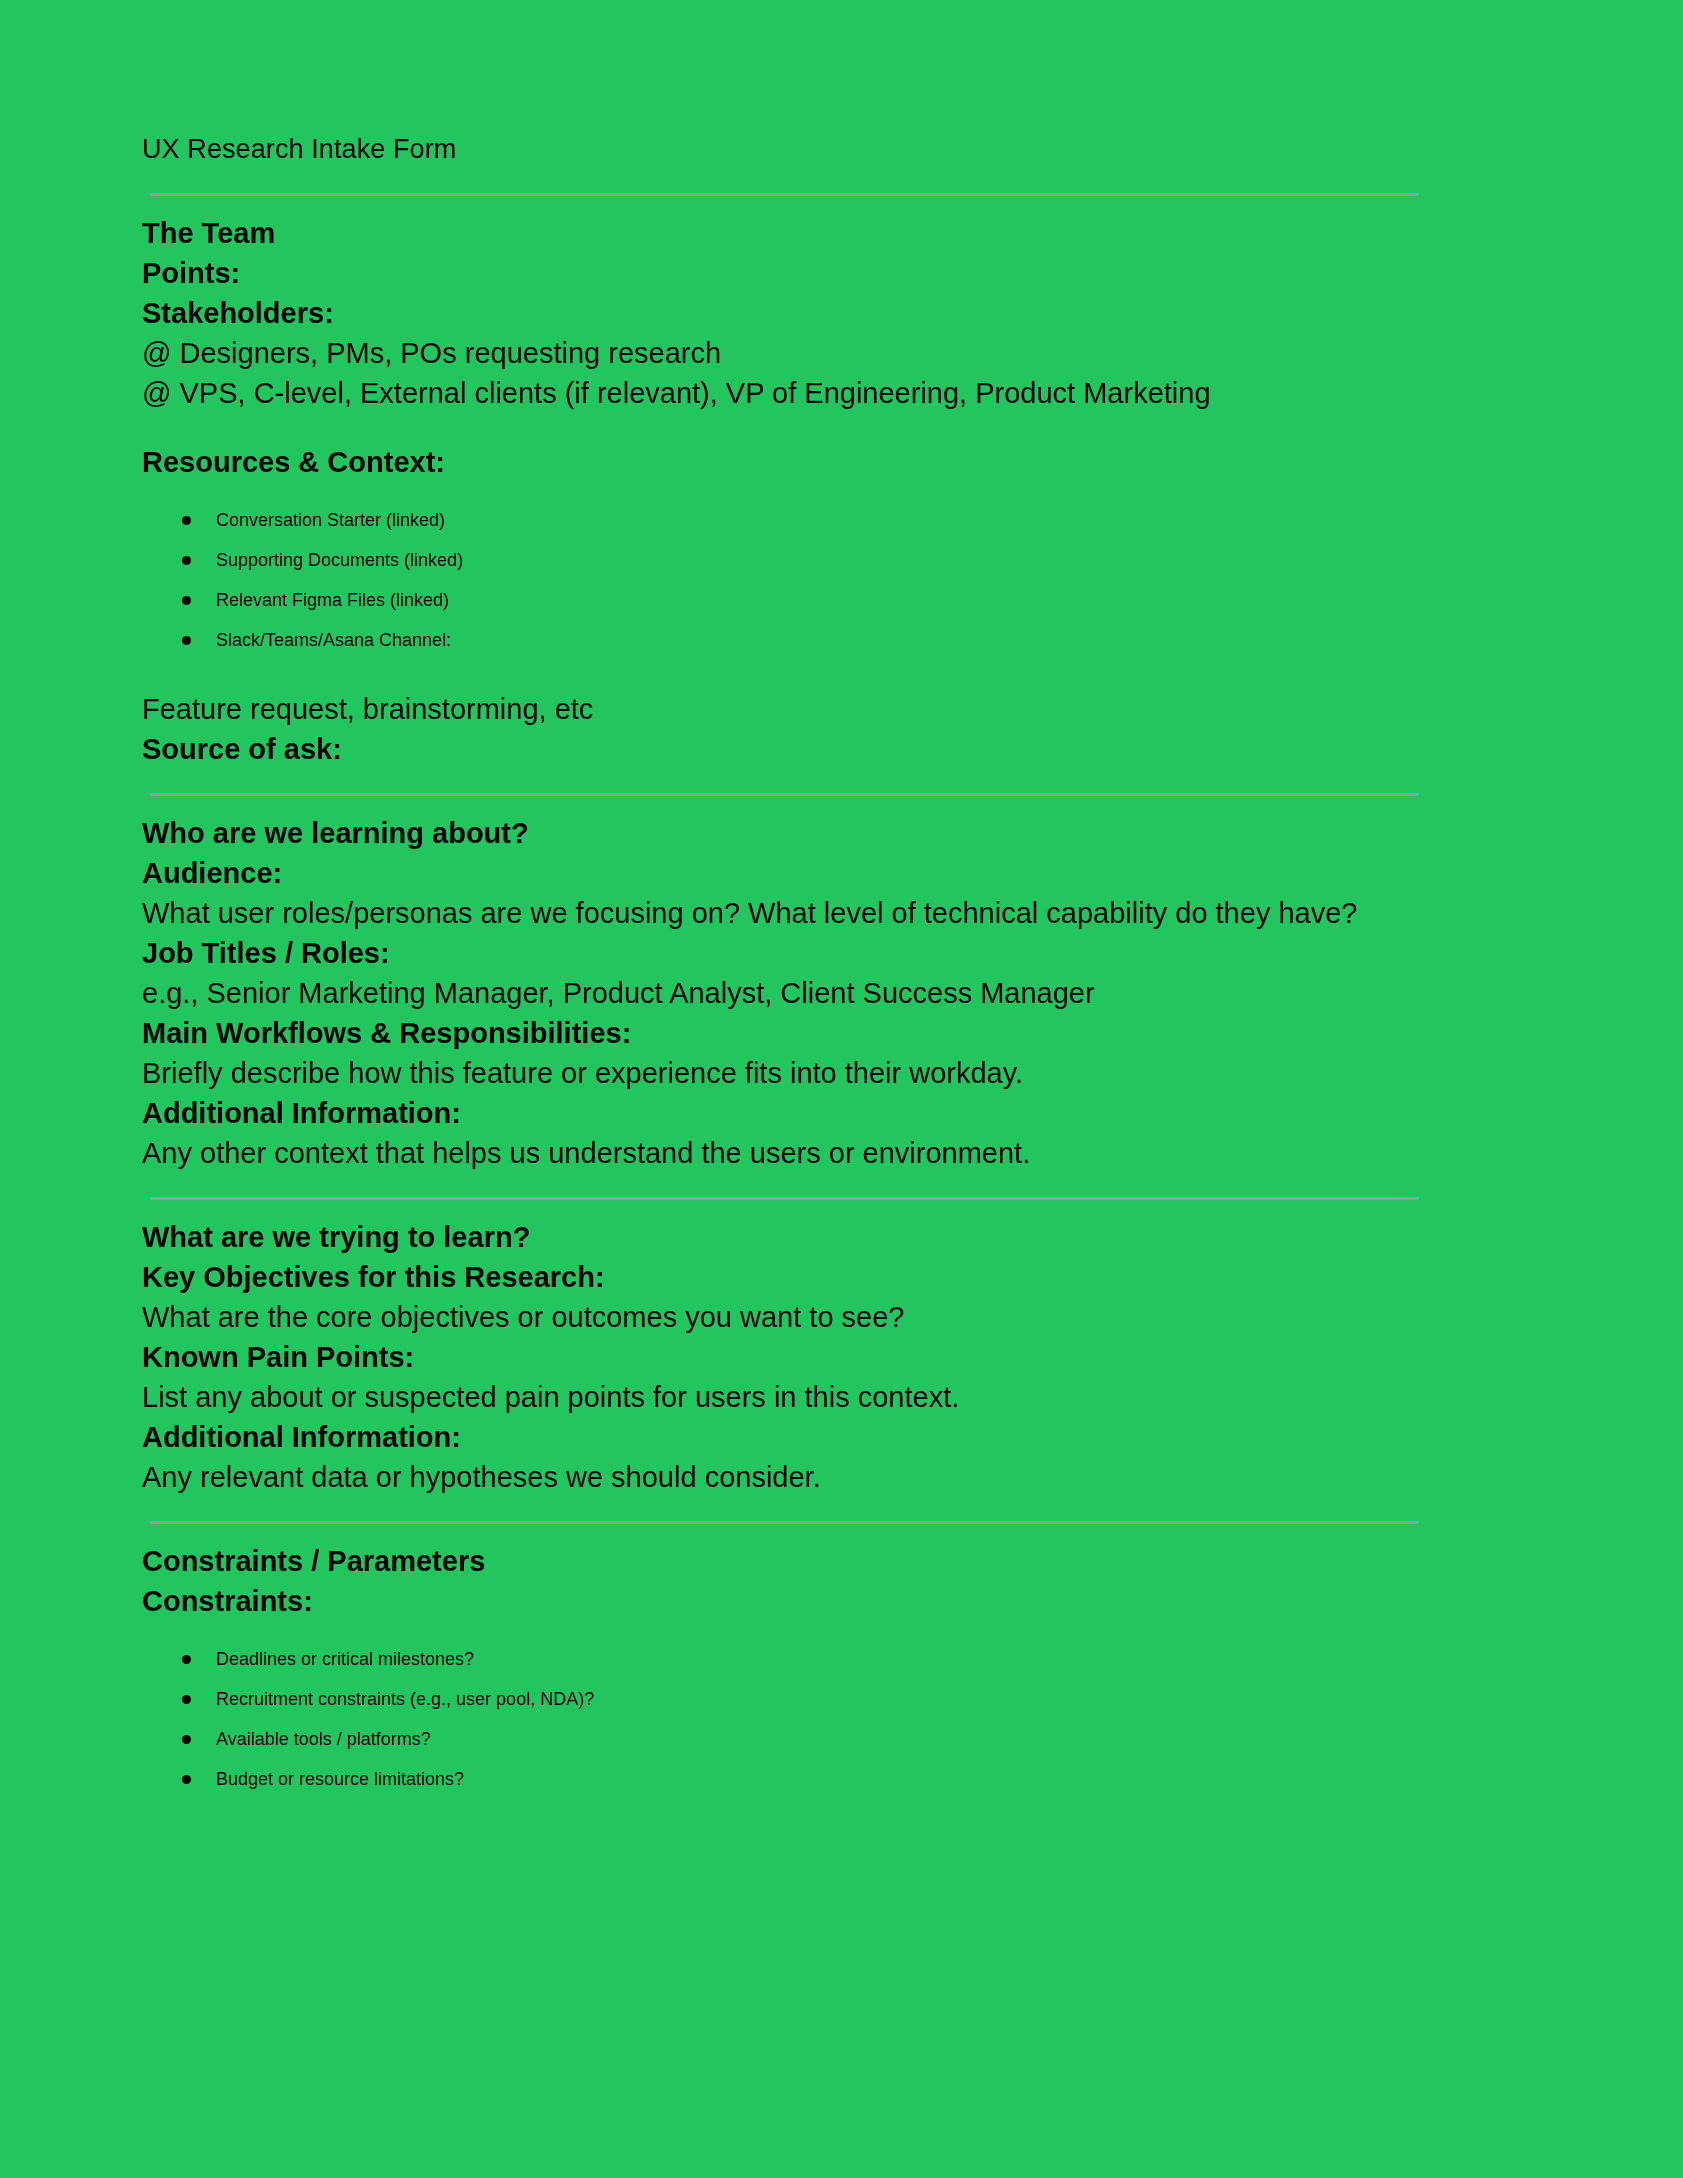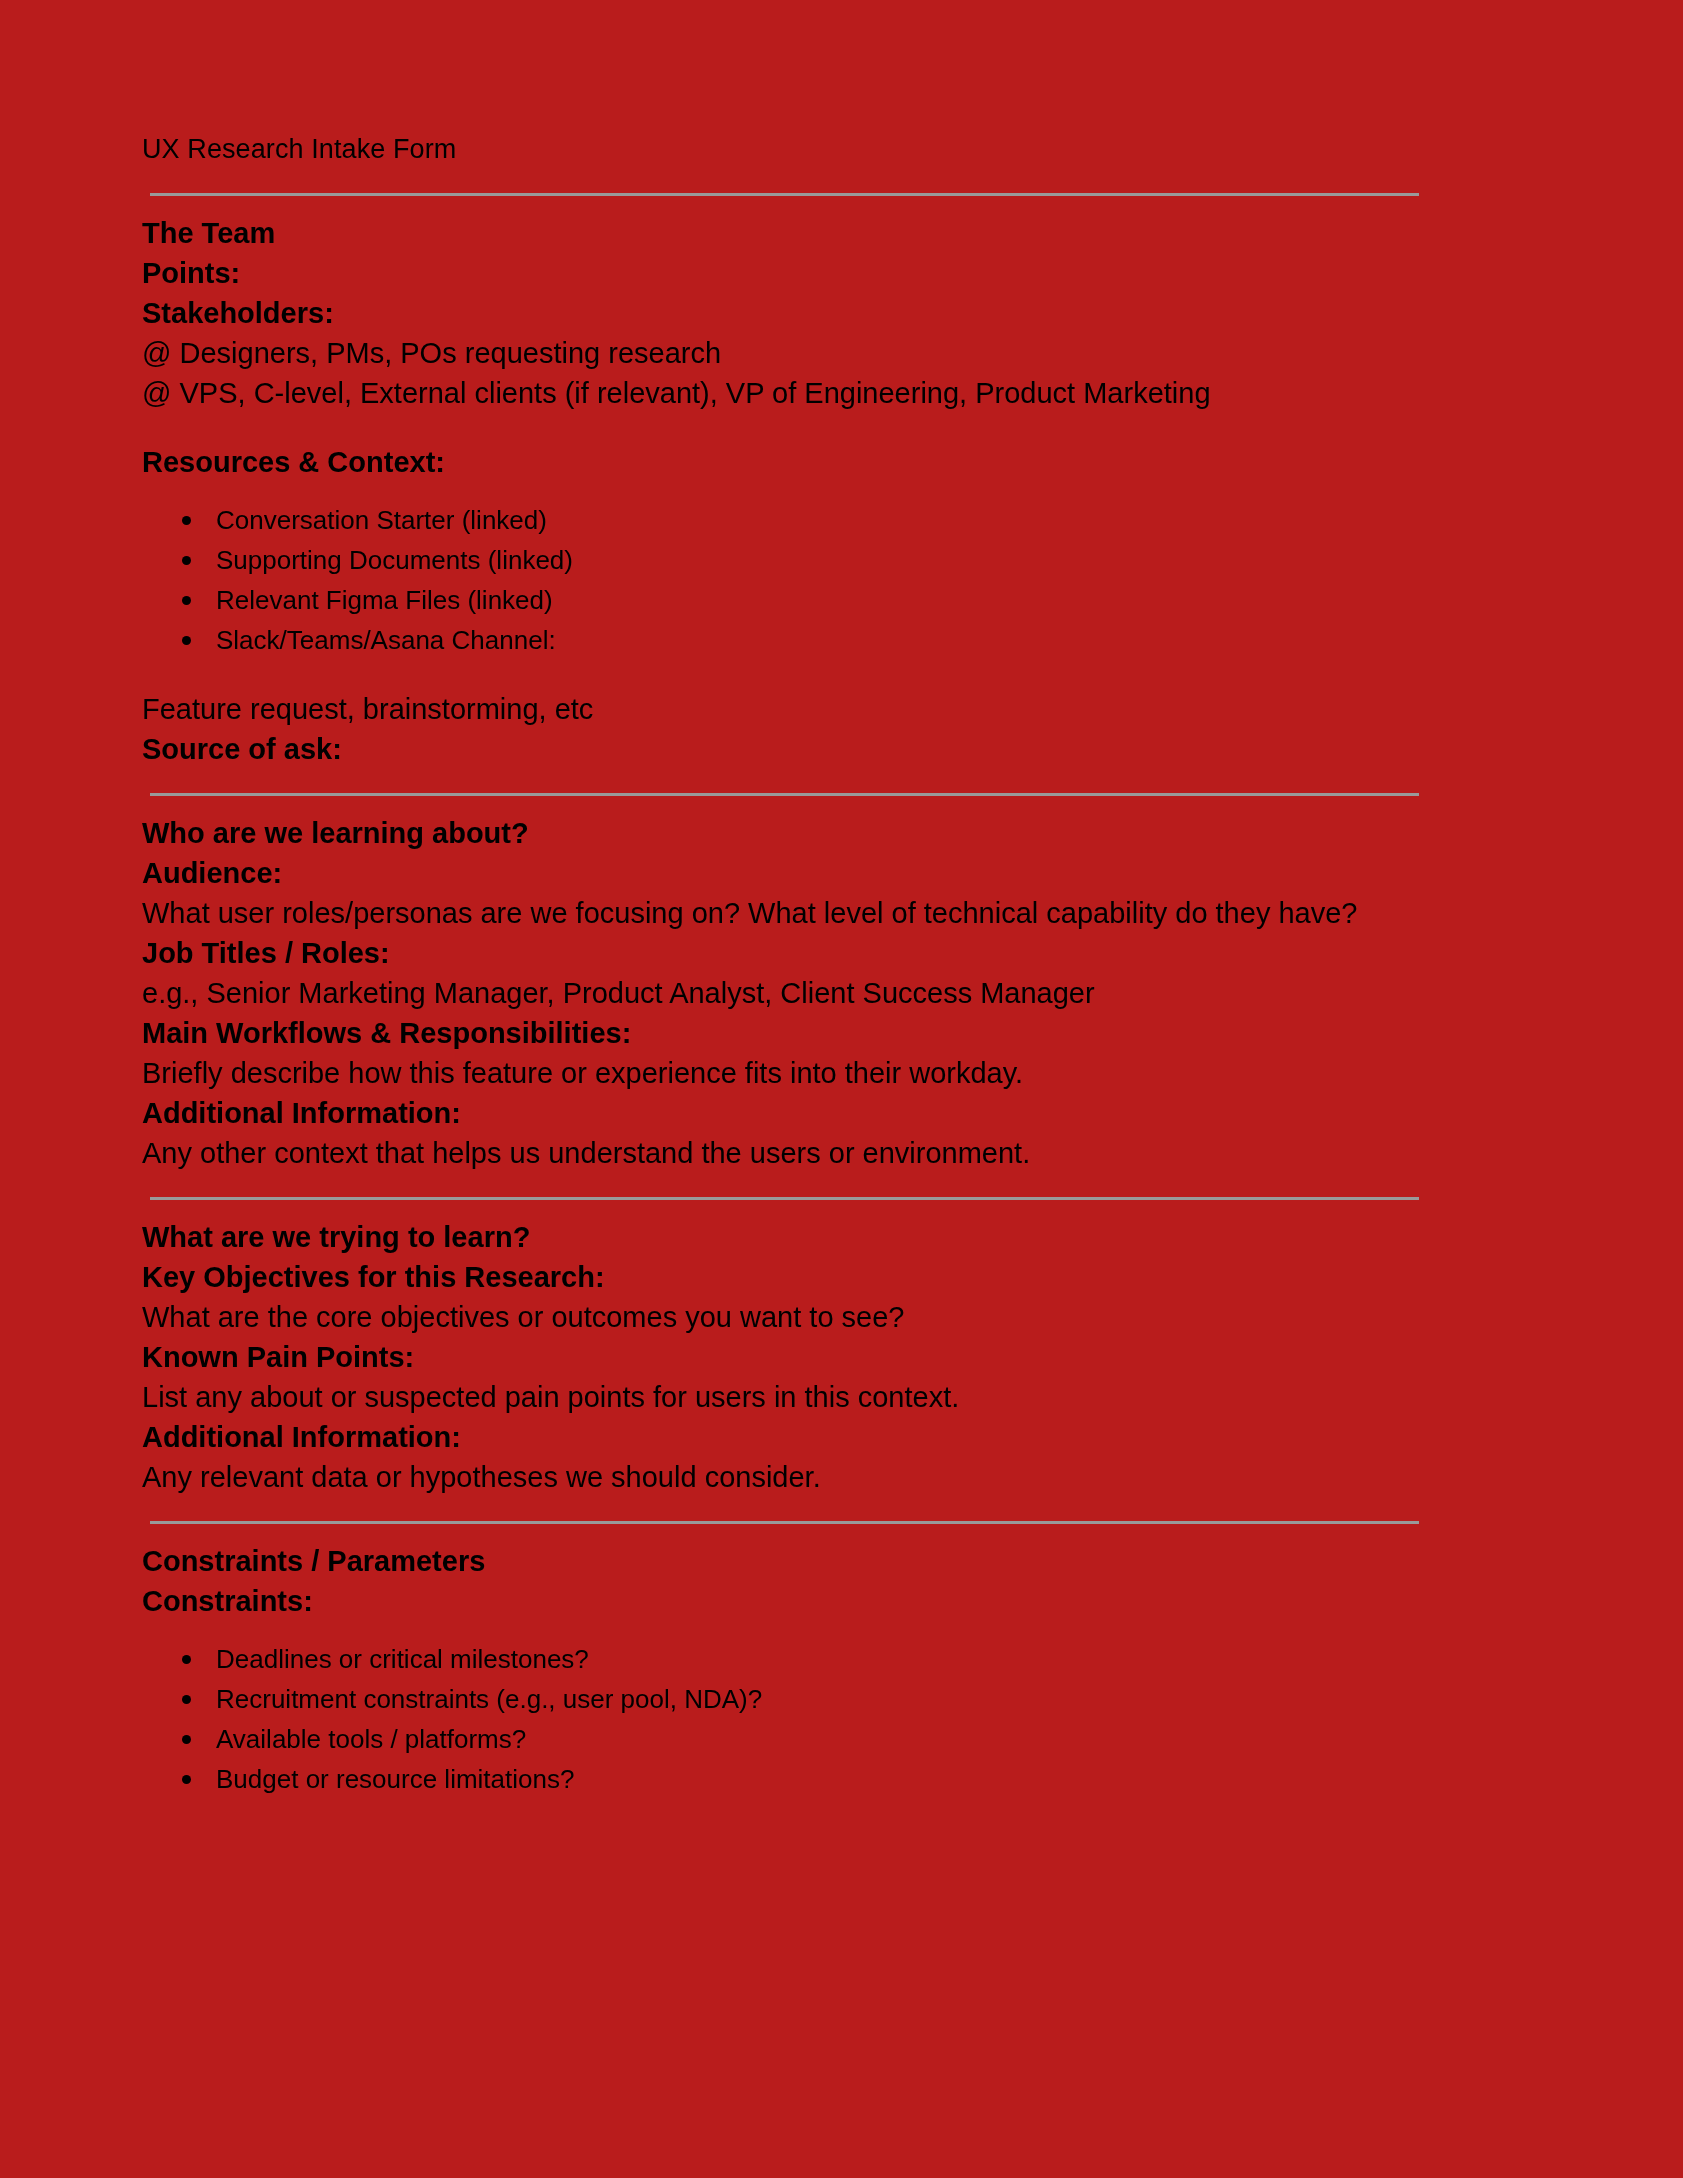--- a/index.html
+++ b/index.html
@@ -58,39 +58,39 @@
   }
   .spacer-sm { height: 18px; }
   .spacer-md { height: 29px; }
   ul.bullets {
     list-style: none;
     margin: 0;
     padding: 0;
   }
   ul.bullets li {
     position: relative;
-    font-size: 26px;
+    font-size: 18px;
     line-height: 40px;
     padding-left: 74px;
     white-space: nowrap;
   }
   ul.bullets li .bullet-dot {
     position: absolute;
     left: 40px;
     top: 16px;
     width: 9px;
     height: 9px;
     background: #000;
     border-radius: 50%;
   }
 </style>
 </head>
 <body>
 
-<div class="page" style="background: #b91c1c;">
+<div class="page" style="background: #22c55e;">
   <div class="content">
 
     <div class="doc-title">UX Research Intake Form</div>
 
     <div class="divider" style="border-top-color: rgb(154, 154, 154);"></div>
     <div class="gap-after-divider"></div>
 
     <div class="section">
       <div class="line bold">The Team</div>
       <div class="line bold">Points:</div>

